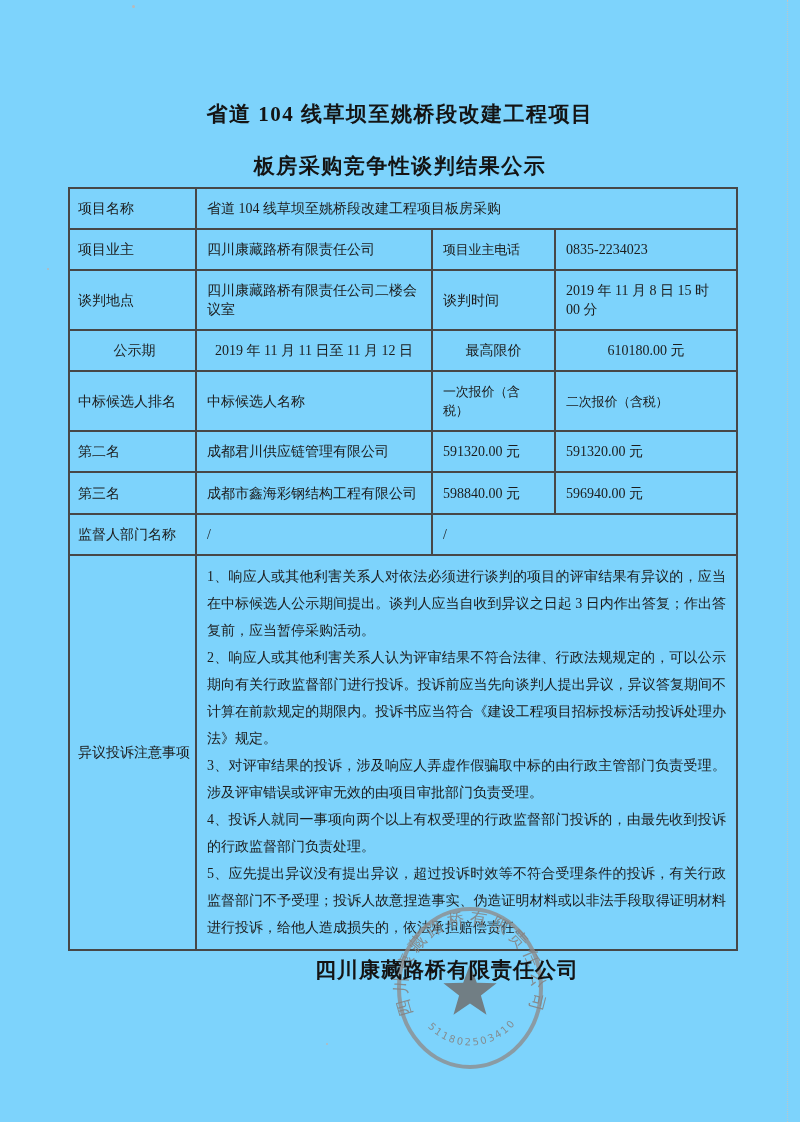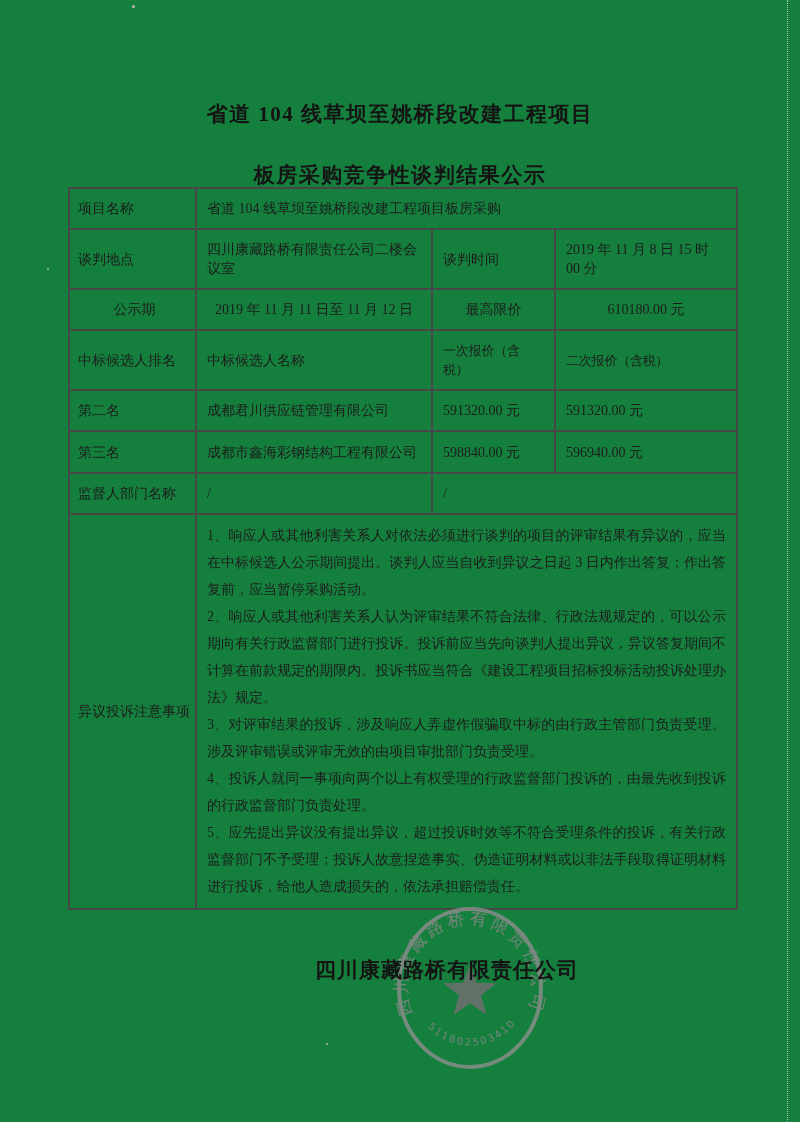--- a/index.html
+++ b/index.html
@@ -1,35 +1,35 @@
 <!DOCTYPE html>
 <html lang="zh"><head>
 <meta charset="utf-8">
 <style>
   html,body{margin:0;padding:0;}
   body{
     width:800px;height:1122px;background:#ffffff;
     font-family:"Liberation Serif","DejaVu Serif",serif;
     color:#1f1f1f;position:relative;overflow:hidden;
   }
-  .page{position:relative;width:800px;height:1122px;background:#15803d;}
+  .page{position:relative;width:800px;height:1122px;background:#7dd3fc;}
 
   
   .scan-edge{position:absolute;left:787px;top:0;height:1122px;width:0;
     border-left:1px dotted #c4c4c4;opacity:.9;}
   .speck{position:absolute;width:3px;height:3px;background:#b9b9b9;border-radius:50%;}
   .speck.s1{left:132px;top:5px;}
   .speck.s2{left:47px;top:268px;width:2px;height:2px;}
   .speck.s3{left:326px;top:1043px;width:2px;height:2px;}
 
   
   .doc-title{position:absolute;left:0;width:800px;text-align:center;
     font-size:21px;font-weight:bold;letter-spacing:1.5px;color:#141414;}
   .doc-title.l1{top:100px;}
-  .doc-title.l2{top:161px;}
+  .doc-title.l2{top:152px;}
 
   
   .tbl-wrap{position:absolute;left:68px;top:187px;}
   table{border-collapse:collapse;table-layout:fixed;width:668px;}
   td{
     border:2px solid #474747;font-size:14px;line-height:19px;
     padding:10px 10px;vertical-align:middle;color:#1c1c1c;
     overflow:hidden;
   }
   td.lbl{padding-left:8px;padding-right:4px;}
@@ -72,20 +72,26 @@
           <col style="width:123px">
           <col style="width:182px">
         </colgroup>
 
       <tbody>
           <tr class="r1">
         <td class="lbl">项目名称</td>
         <td colspan="3">省道 104 线草坝至姚桥段改建工程项目板房采购</td>
       </tr>
 
+      <tr class="r2">
+        <td class="lbl">项目业主</td>
+        <td>四川康藏路桥有限责任公司</td>
+        <td class="sm">项目业主电话</td>
+        <td>0835-2234023</td>
+      </tr>
 
       <tr class="r3">
         <td class="lbl">谈判地点</td>
         <td>四川康藏路桥有限责任公司二楼会议室</td>
         <td>谈判时间</td>
         <td>2019 年 11 月 8 日 15 时 00 分</td>
       </tr>
 
       <tr class="r4">
         <td class="lbl">公示期</td>

